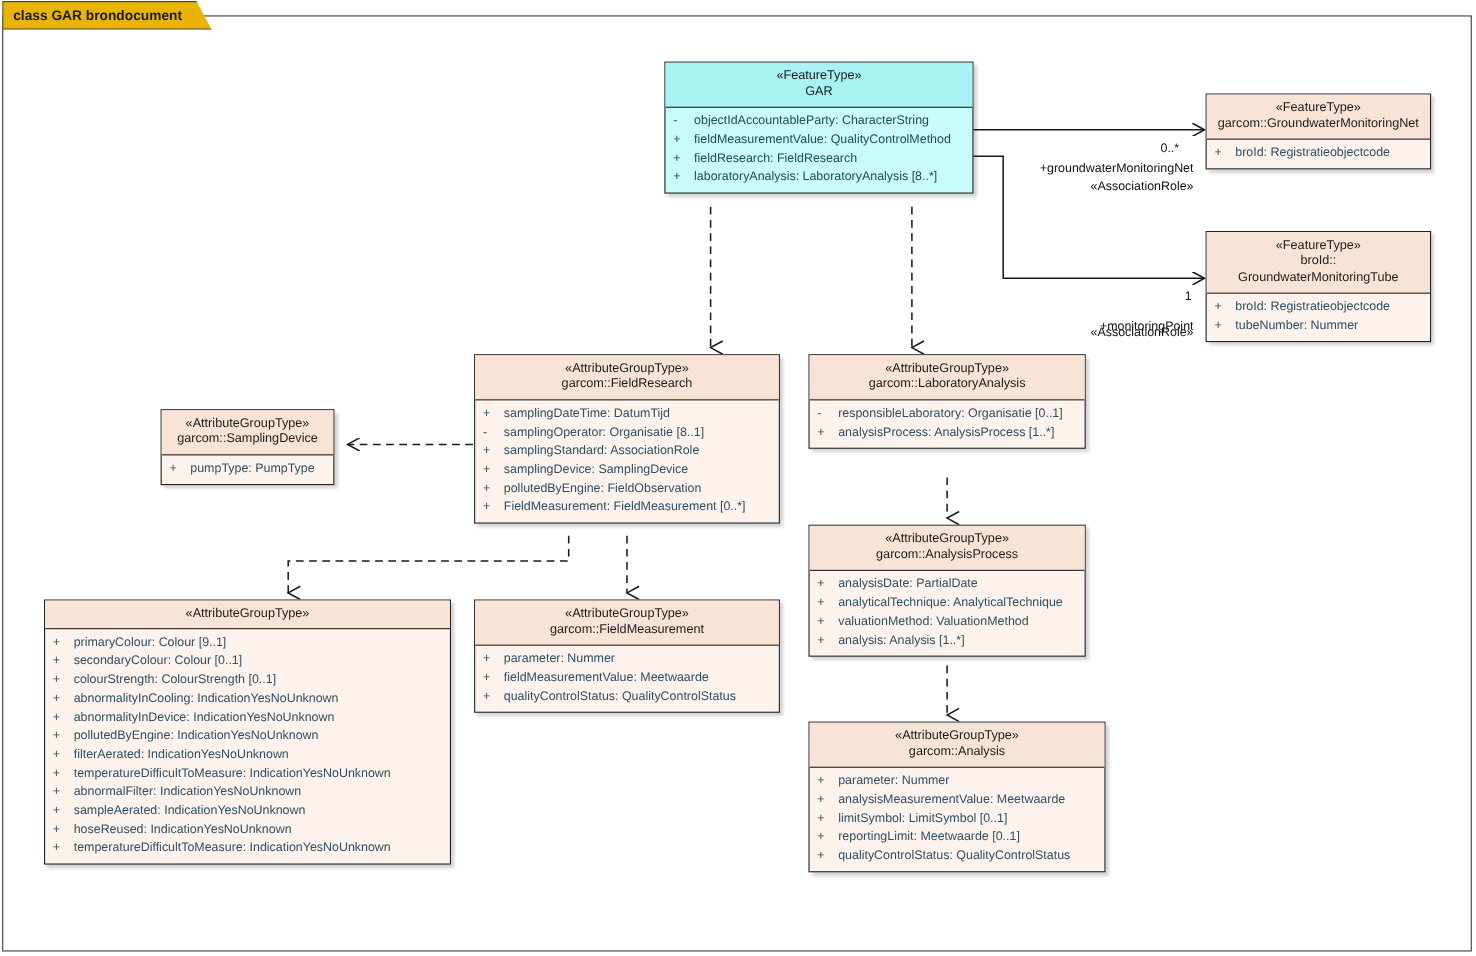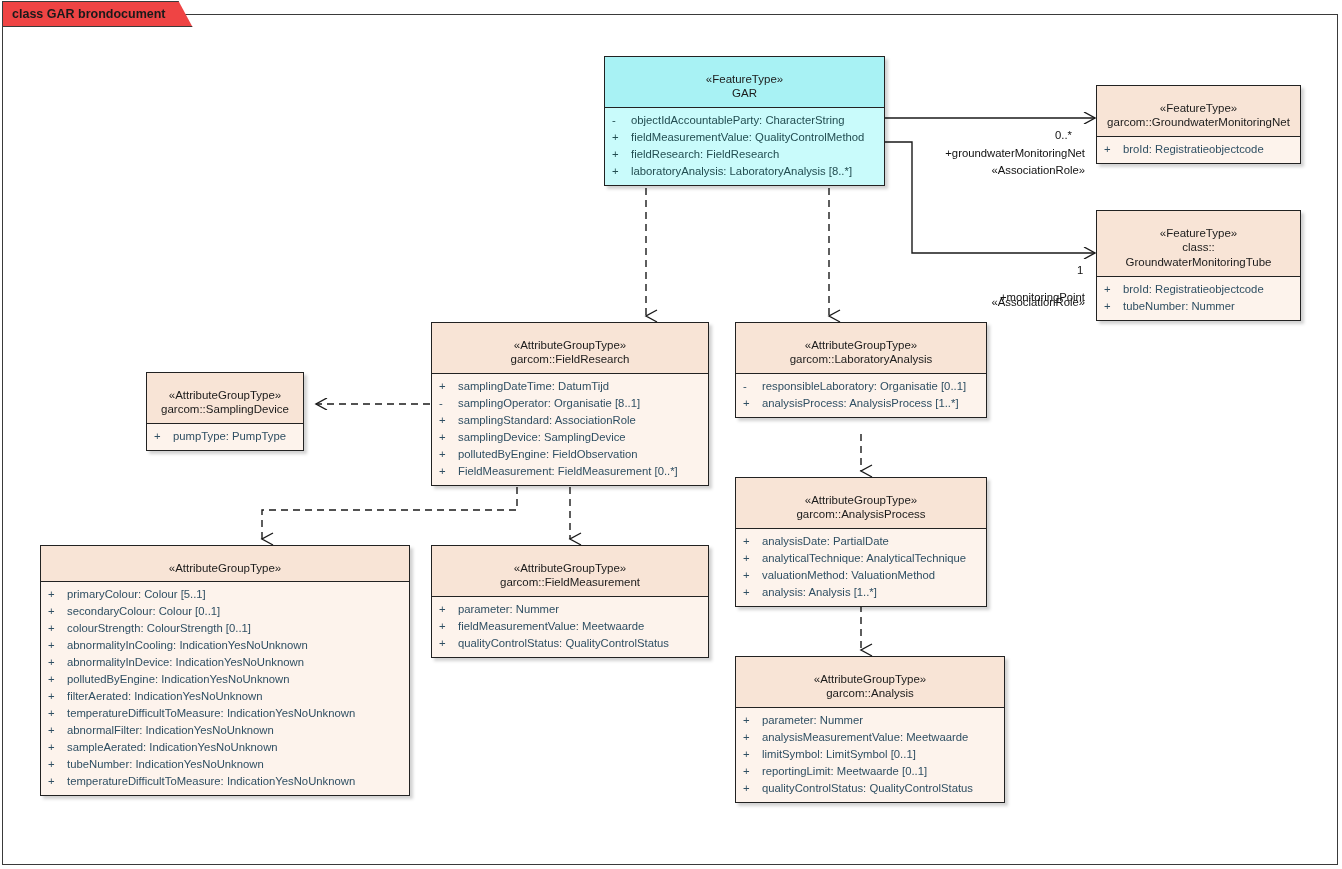--- a/index.html
+++ b/index.html
@@ -10,21 +10,21 @@
     position:relative;
     overflow:hidden;
   }
   #canvas{position:absolute;inset:0;}
   #frame{
     position:absolute;left:2px;top:14px;width:1336px;height:851px;
     border:1px solid #3a3a3a;box-sizing:border-box;background:#fff;
   }
   #title-tab{
     position:absolute;left:2px;top:1px;height:26px;
-    background:#ef4444;border:1px solid #3a3a3a;box-sizing:border-box;
+    background:#eab308;border:1px solid #3a3a3a;box-sizing:border-box;
     padding:0 26px 0 9px;line-height:24px;
     font-size:12.5px;font-weight:bold;color:#1a1a1a;
     clip-path:polygon(0 0, calc(100% - 14px) 0, 100% 100%, 0 100%);
     z-index:5;white-space:nowrap;
   }
   svg#links{position:absolute;left:0;top:0;width:1342px;height:869px;pointer-events:none;z-index:1;}
 
   .cls{
     position:absolute;box-sizing:border-box;
     border:1.4px solid #222;
@@ -35,21 +35,21 @@
   .cls .hdr{
     background:#f8e4d6;
     border-bottom:1.4px solid #222;
     text-align:center;
     padding:5px 4px 6px 4px;
     color:#1b1b1b;
   }
   .cls.cyan{background:#c9fbfb;}
   .cls.cyan .hdr{background:#a8f2f4;}
   .cls.cyan .row{color:#234e52;}
-  .stereo{font-size:11.5px;line-height:14px;margin-top:10px;}
+  .stereo{font-size:11.5px;line-height:14px;}
   .cname{font-size:11.5px;font-weight:normal;line-height:15px;}
   .body{padding:4px 0 5px 0;}
   .row{
     display:flex;font-size:11.3px;line-height:17px;color:#2f4f63;
     padding:0 6px 0 7px;white-space:nowrap;
   }
   .vis{width:19px;flex:0 0 19px;text-align:left;}
   .mem{flex:1 1 auto;}
 
   .lbl{
@@ -129,21 +129,21 @@
       <div class="row">
           <span class="vis">+</span>
           <span class="mem">broId: Registratieobjectcode</span>
         </div>
     </div>
   </div>
 
   <div class="cls" style="left:1096px;top:210px;width:205px;">
     <div class="hdr">
       <div class="stereo">«FeatureType»</div>
-      <div class="cname">class::</div>
+      <div class="cname">broId::</div>
       <div class="cname">GroundwaterMonitoringTube</div>
     </div>
     <div class="body">
       <div class="row">
           <span class="vis">+</span>
           <span class="mem">broId: Registratieobjectcode</span>
         </div>
       <div class="row">
           <span class="vis">+</span>
           <span class="mem">tubeNumber: Nummer</span>
@@ -214,21 +214,21 @@
     </div>
   </div>
 
   <div class="cls" style="left:40px;top:545px;width:370px;">
     <div class="hdr">
       <div class="stereo">«AttributeGroupType»</div>
     </div>
     <div class="body">
       <div class="row">
           <span class="vis">+</span>
-          <span class="mem">primaryColour: Colour [5..1]</span>
+          <span class="mem">primaryColour: Colour [9..1]</span>
         </div>
       <div class="row">
           <span class="vis">+</span>
           <span class="mem">secondaryColour: Colour [0..1]</span>
         </div>
       <div class="row">
           <span class="vis">+</span>
           <span class="mem">colourStrength: ColourStrength [0..1]</span>
         </div>
       <div class="row">
@@ -254,21 +254,21 @@
       <div class="row">
           <span class="vis">+</span>
           <span class="mem">abnormalFilter: IndicationYesNoUnknown</span>
         </div>
       <div class="row">
           <span class="vis">+</span>
           <span class="mem">sampleAerated: IndicationYesNoUnknown</span>
         </div>
       <div class="row">
           <span class="vis">+</span>
-          <span class="mem">tubeNumber: IndicationYesNoUnknown</span>
+          <span class="mem">hoseReused: IndicationYesNoUnknown</span>
         </div>
       <div class="row">
           <span class="vis">+</span>
           <span class="mem">temperatureDifficultToMeasure: IndicationYesNoUnknown</span>
         </div>
     </div>
   </div>
 
   <div class="cls" style="left:431px;top:545px;width:278px;">
     <div class="hdr">

